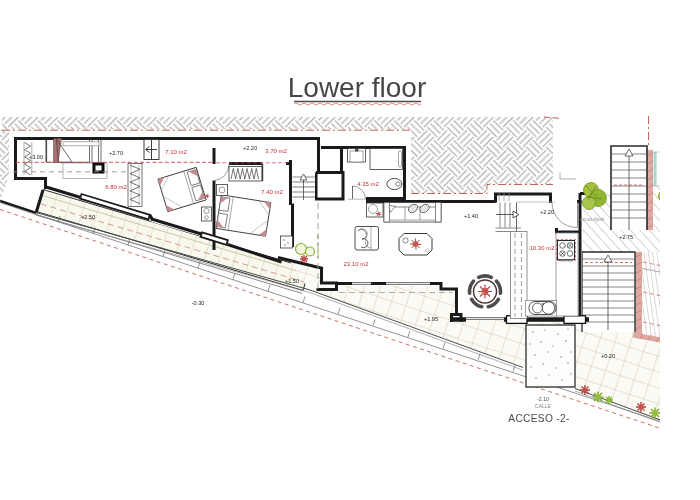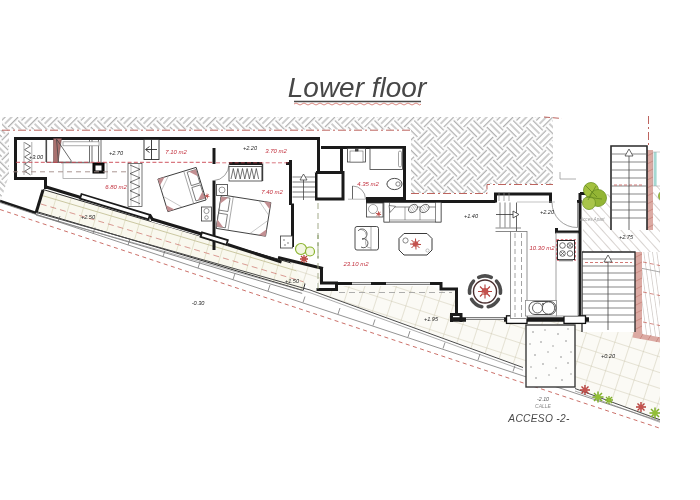--- a/index.html
+++ b/index.html
@@ -1,16 +1,16 @@
 <!DOCTYPE html>
 <html><head>
 <meta charset="utf-8">
 <style>
 html,body{margin:0;padding:0;background:#ffffff;}
-#page{width:660px;height:500px;position:relative;overflow:hidden;background:#fff;font-style:italic;}
+#page{width:660px;height:500px;position:relative;overflow:hidden;background:#fff;}
 text{font-family:"Liberation Sans",sans-serif;}
 </style>
 </head>
 <body>
 <div id="page">
 <svg width="700" height="500" viewBox="0 0 700 500">
 <defs>
 <pattern id="basketP" width="28" height="28" patternUnits="userSpaceOnUse" patternTransform="rotate(45)">
 <g stroke="#828282" stroke-width="0.8" fill="none">
 <path d="M0,2.3 L14,2.3 M0,7 L14,7 M0,11.7 L14,11.7"></path>

